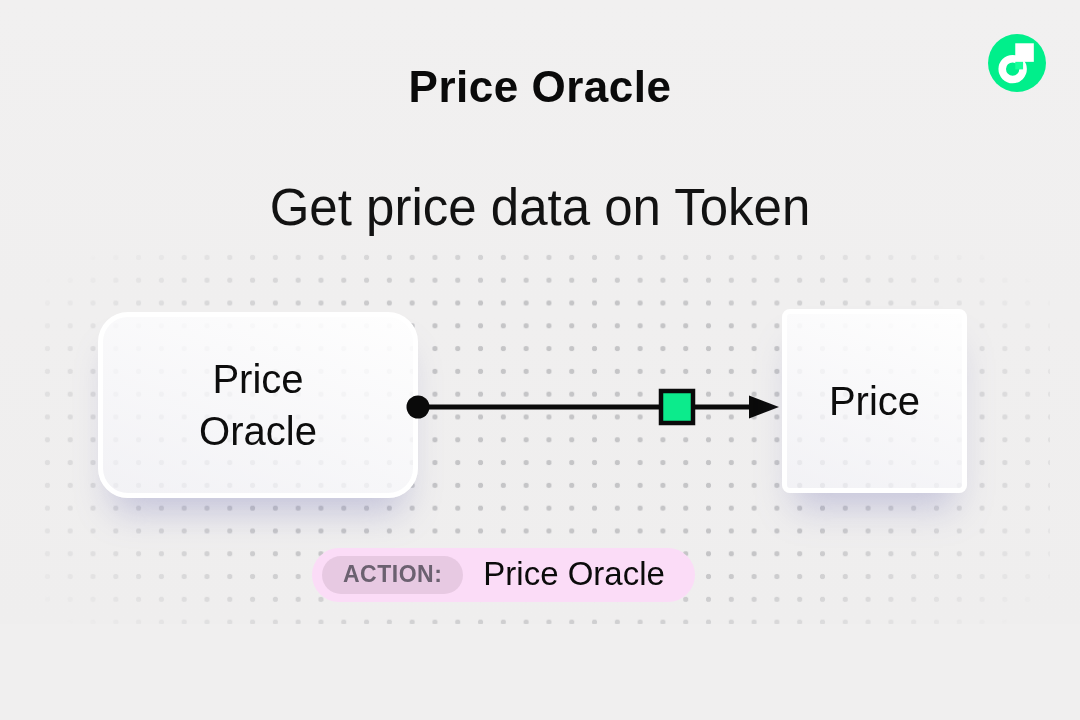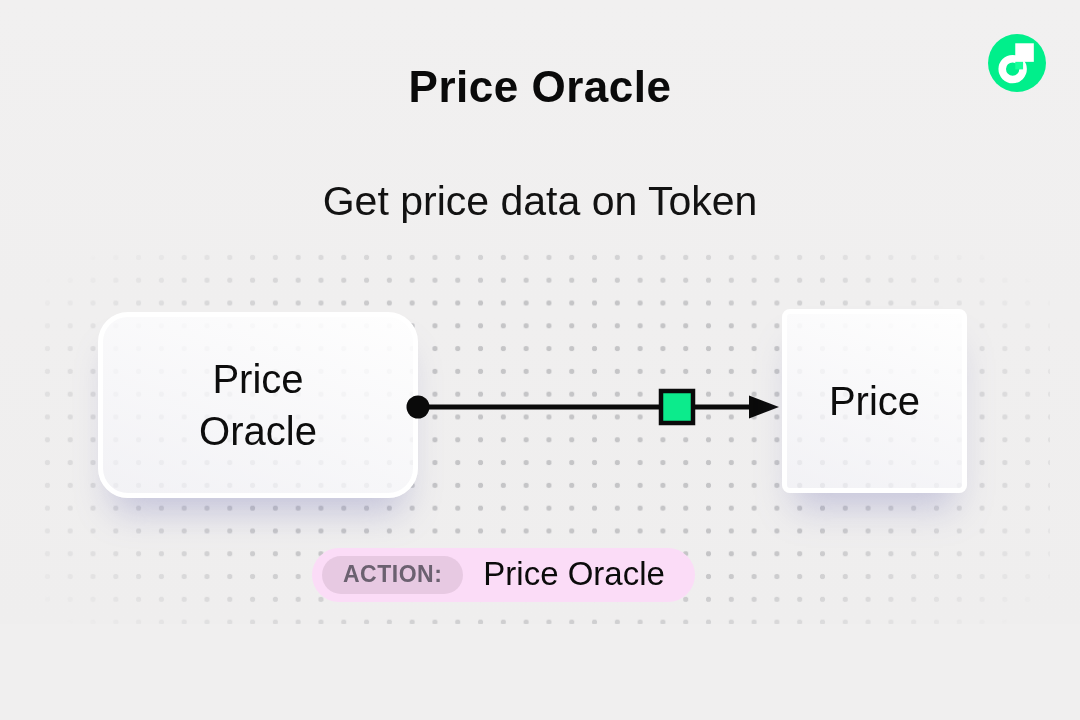--- a/index.html
+++ b/index.html
@@ -26,21 +26,21 @@
   }
   .title {
     position: absolute; left: 0; top: 62px; width: 100%;
     margin: 0; text-align: center;
     font-size: 44px; font-weight: 700; color: #0a0a0a;
     letter-spacing: 0.5px;
   }
   .subtitle {
     position: absolute; left: 0; top: 178px; width: 100%;
     margin: 0; text-align: center;
-    font-size: 41px; font-weight: 400; color: #121212;
+    font-size: 51px; font-weight: 400; color: #121212;
   }
   .logo { position: absolute; left: 988px; top: 34px; width: 58px; height: 58px; }
   .node {
     position: absolute; box-sizing: border-box;
     border: 5px solid #ffffff;
     background: linear-gradient(200deg, rgba(255,255,255,0.94) 0%, rgba(243,243,248,0.70) 100%);
     box-shadow: 0 26px 34px -12px rgba(128,128,186,0.38);
     display: flex; align-items: center; justify-content: center;
     font-size: 40px; color: #0d0d0d; text-align: center;
   }

